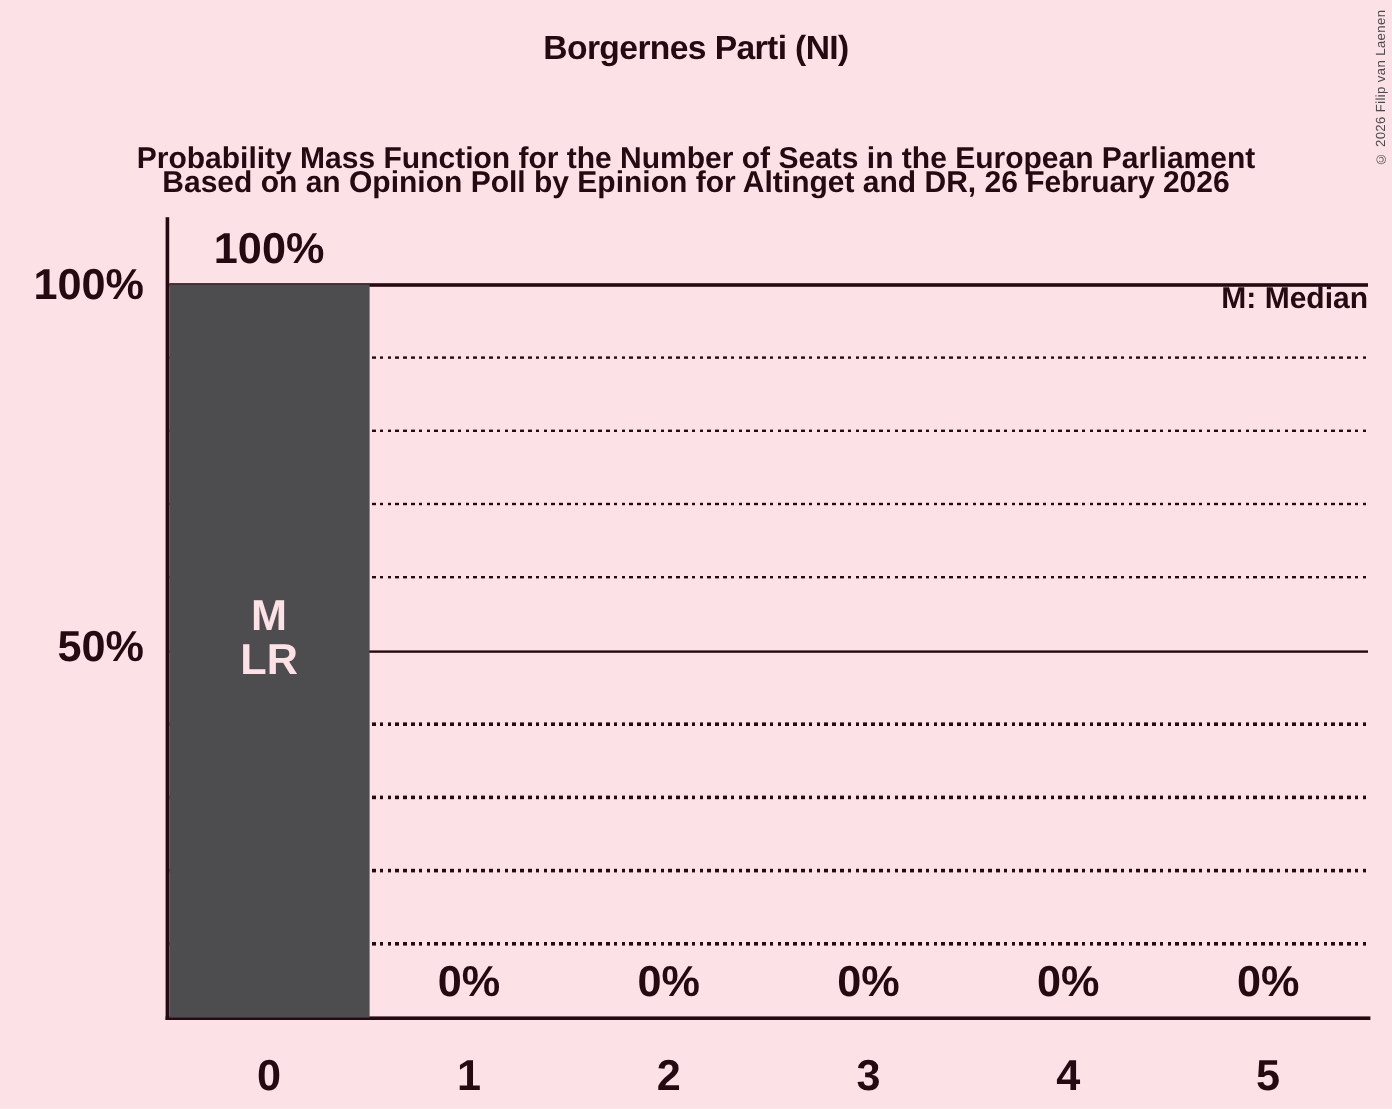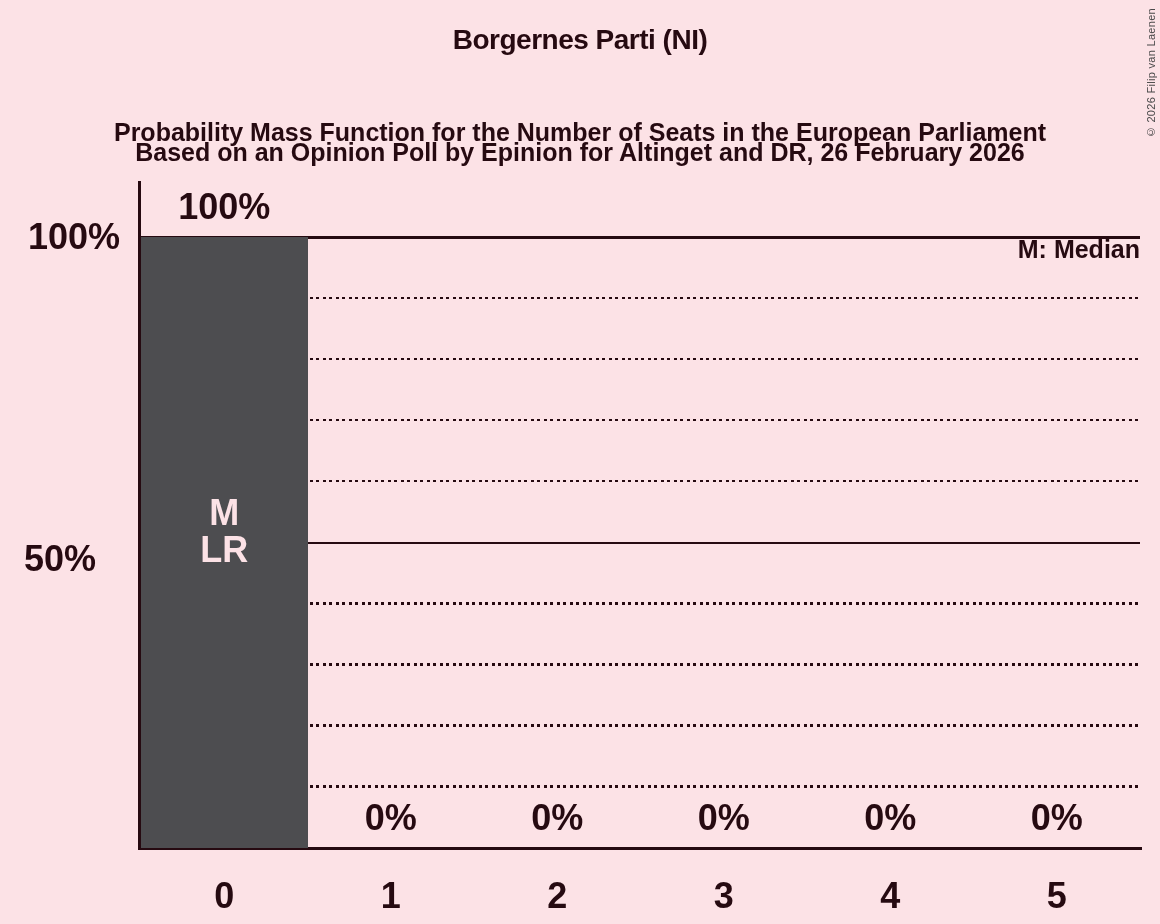--- a/index.html
+++ b/index.html
@@ -124,14 +124,14 @@
       <div class="bar-value-label" style="left: 58.3333%; bottom: calc(0% + 12px);">0%</div>
       <div class="x-tick-label" style="left: 58.3333%;">3</div>
       <div class="bar" style="left: 66.6667%; width: 16.6667%; height: 0%; background: rgb(77, 77, 80);"></div>
       <div class="bar-value-label" style="left: 75%; bottom: calc(0% + 12px);">0%</div>
       <div class="x-tick-label" style="left: 75%;">4</div>
       <div class="bar" style="left: 83.3333%; width: 16.6667%; height: 0%; background: rgb(77, 77, 80);"></div>
       <div class="bar-value-label" style="left: 91.6667%; bottom: calc(0% + 12px);">0%</div>
       <div class="x-tick-label" style="left: 91.6667%;">5</div>
     </div>
 <div class="y-tick-label" style="top: 217px;">100%</div>
-    <div class="y-tick-label" style="top: 539px; text-align: center;">50%</div>
+    <div class="y-tick-label" style="top: 519px;">50%</div>
   </div>
 
 </body></html>

